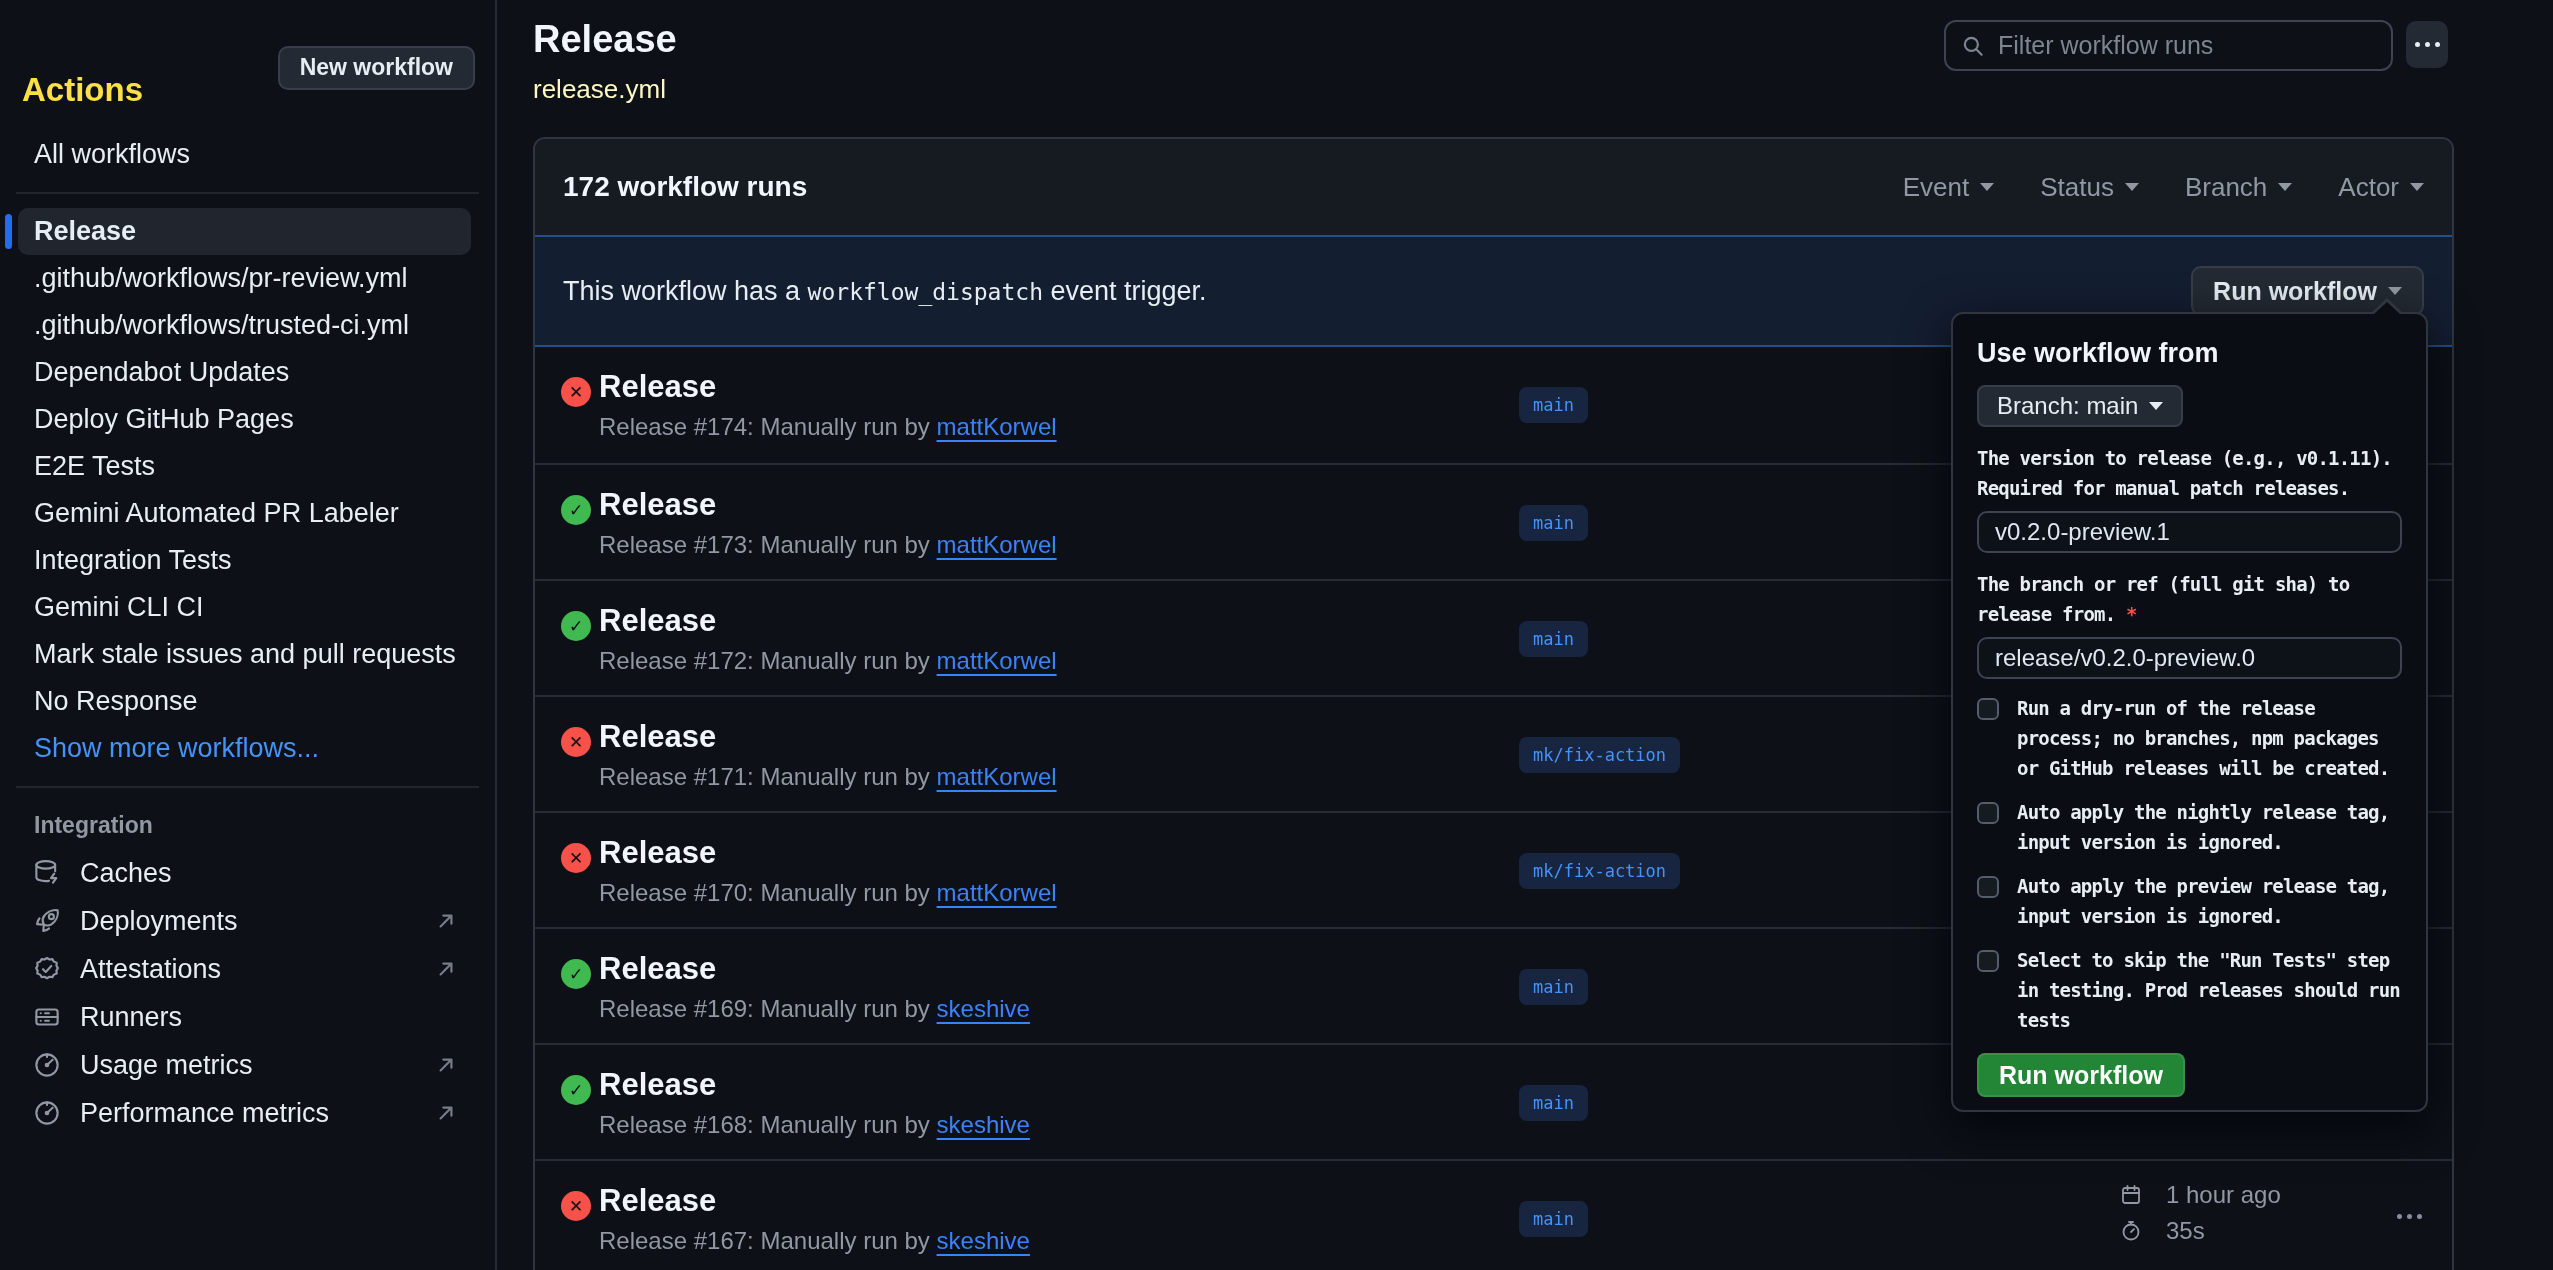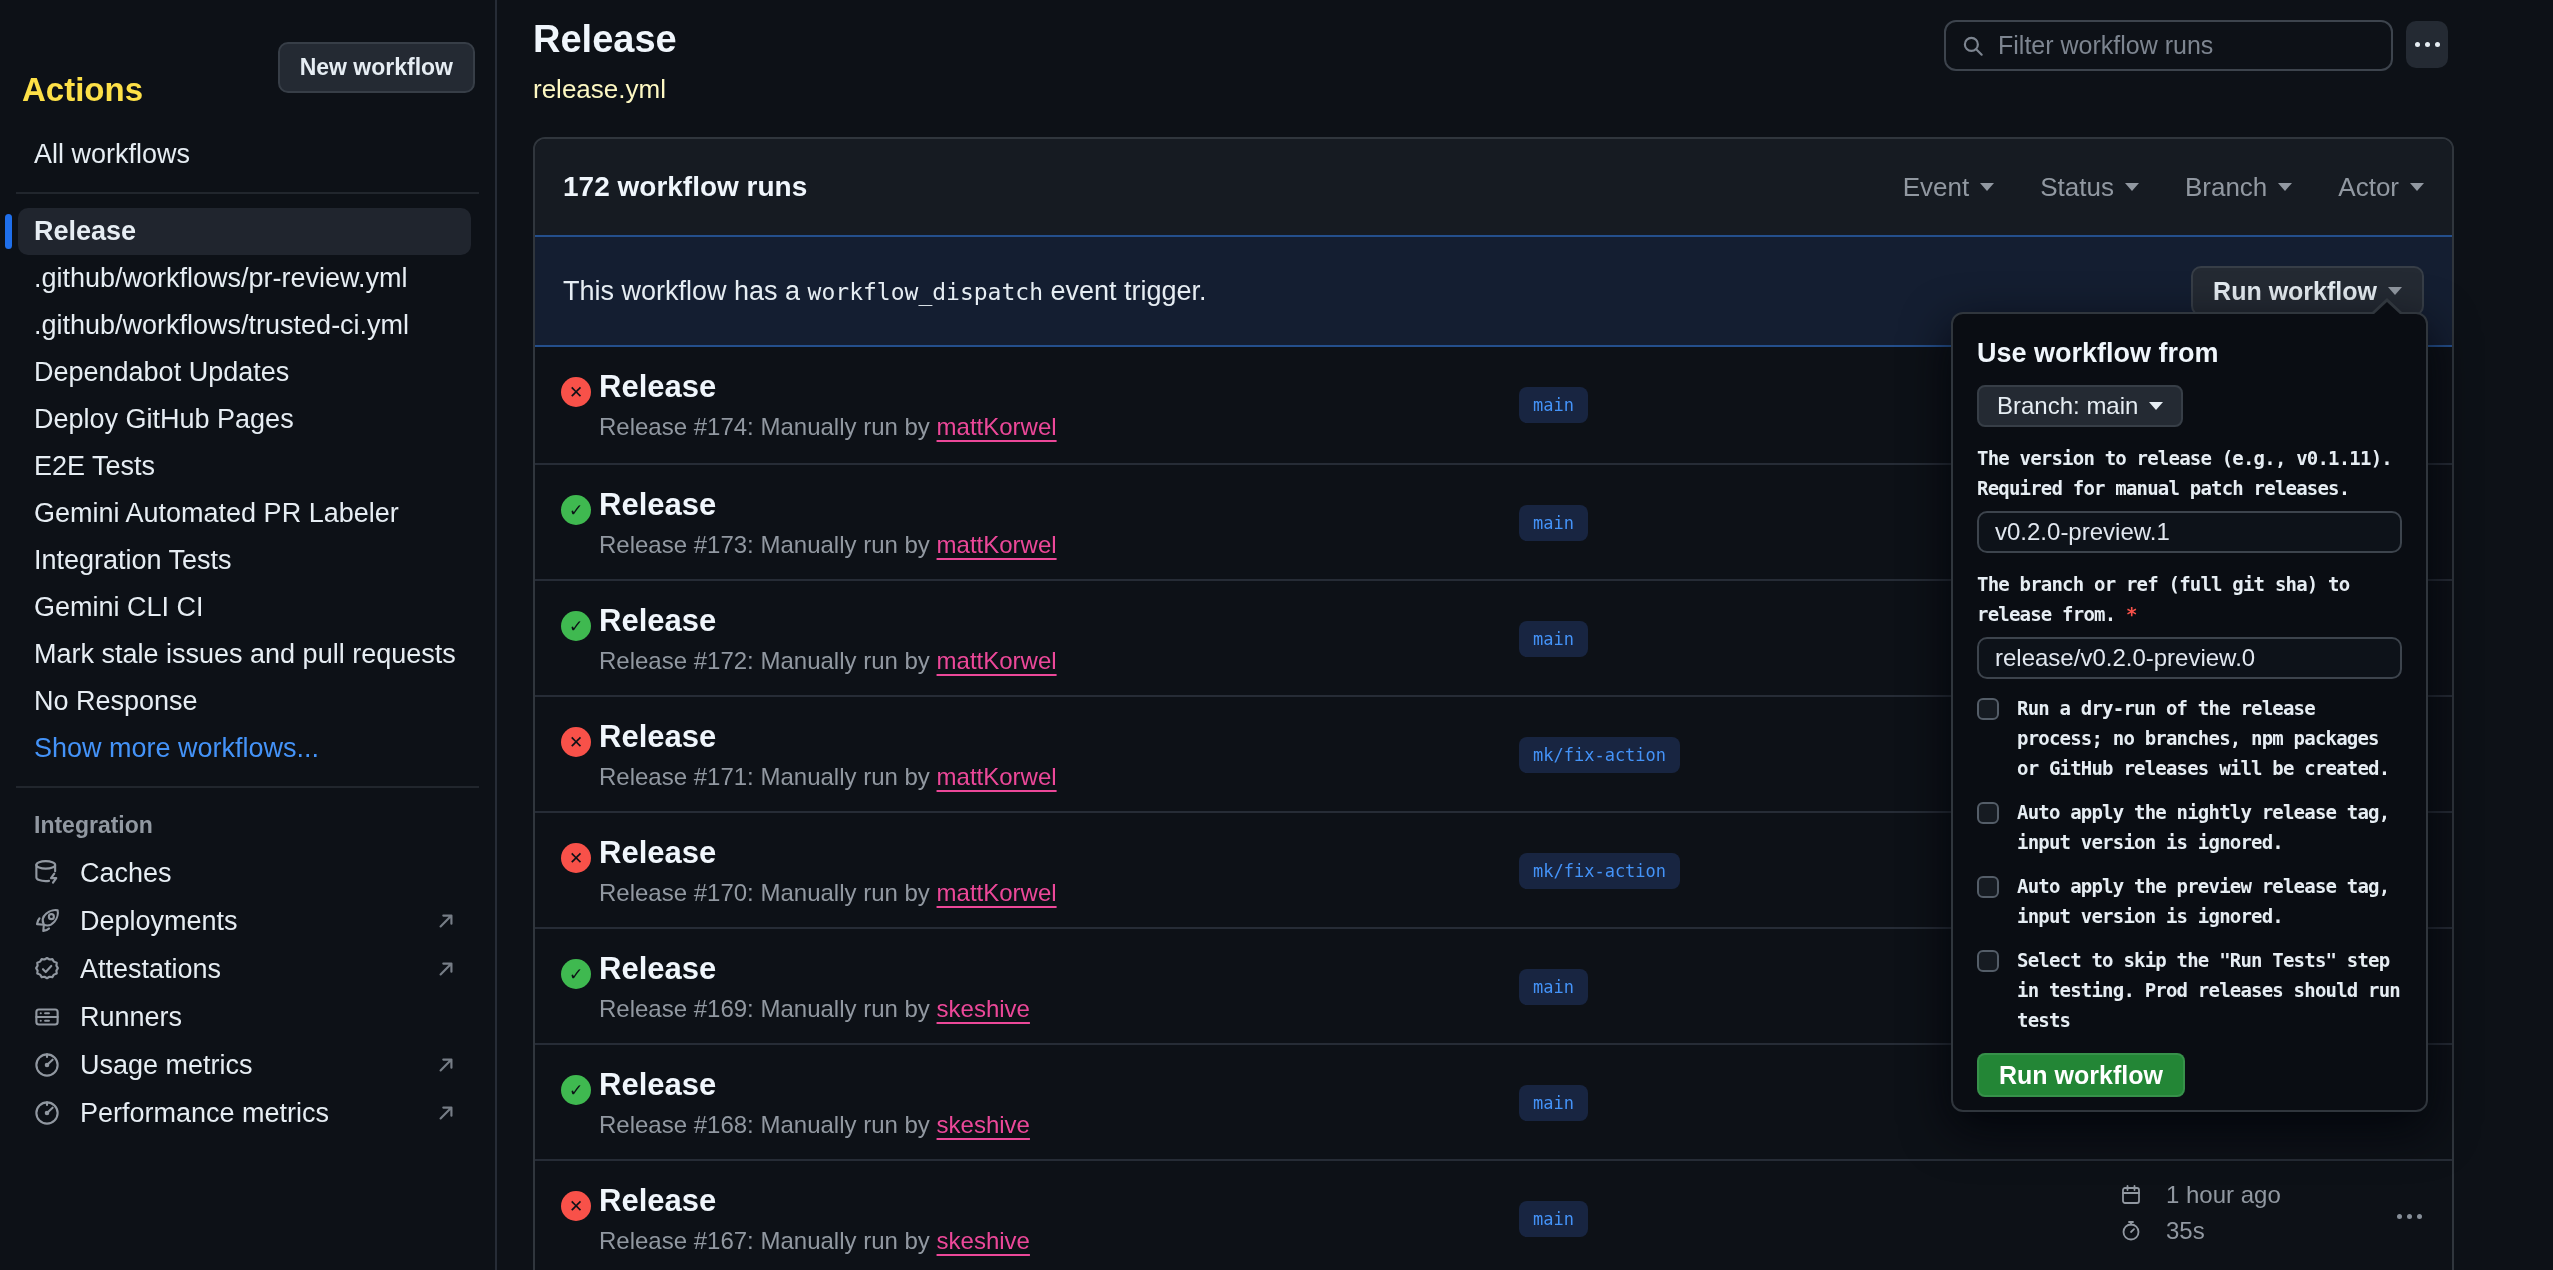--- a/index.html
+++ b/index.html
@@ -4,21 +4,21 @@
 <style>
   * { margin:0; padding:0; box-sizing:border-box; }
   html,body { width:2553px; height:1270px; background:#0d1117; font-family:"Liberation Sans","DejaVu Sans",sans-serif; }
   .screen { position:relative; width:2553px; height:1270px; overflow:hidden; background:#0d1117; color:#e6edf3; }
 
   
   .sidebar { position:absolute; left:0; top:0; width:497px; height:1270px; border-right:2px solid #262c36; }
   .sb-head { display:flex; align-items:center; justify-content:space-between; padding:26px 20px 0 22px; }
   .sb-head h1 { font-size:33px; font-weight:bold; color:#fde047;margin-top:45px; }
   .btn { display:inline-flex; align-items:center; justify-content:center; background:#242a33; border:2px solid #373e47; border-radius:10px; color:#e6edf3; cursor:pointer; font-family:inherit; }
-  .new-wf { height:51px; padding:0 20px; font-size:23px; font-weight:600; }
+  .new-wf { height:44px; padding:0 20px; font-size:23px; font-weight:600; }
   .sb-item { position:relative; height:47px; line-height:47px; padding-left:34px; font-size:27px; color:#e6edf3; cursor:pointer; white-space:nowrap; }
   .sb-item.all { margin-top:22px; }
   .sb-div { border:none; border-top:2px solid #21262d; margin:14px 16px; }
   .sb-list .sb-item.selected { margin:0 24px 0 18px; padding-left:16px; background:#20252e; border-radius:10px; font-weight:600; }
   .sb-list .sb-item.selected::before { content:""; position:absolute; left:-13px; top:6px; width:7px; height:35px; border-radius:4px; background:#1f6feb; }
   .sb-list .sb-item.link .sb-label { color:#4493f8; }
   .mgmt-title { padding-left:34px; margin:24px 0 10px; font-size:23px; font-weight:bold; color:#9198a1; }
   .mgmt-item { display:flex; align-items:center; gap:18px; height:48px; padding:0 36px 0 32px; cursor:pointer; }
   .micon { display:inline-flex; width:30px; }
   .mlabel { font-size:27px; color:#e6edf3; }
@@ -48,21 +48,21 @@
   .run-wf .caret { border-top-color:#9198a1; }
 
   .run-row { position:relative; height:116px; cursor:pointer; }
   .run-row + .run-row { border-top:2px solid #262c36; }
   .run-row:last-child { border-bottom:2px solid #262c36; }
   .status { position:absolute; left:26px; top:30px; width:30px; height:30px; border-radius:50%; display:flex; align-items:center; justify-content:center; font-size:17px; font-weight:900; color:#0d1117; }
   .status.failure { background:#f85149; }
   .status.success { background:#3fb950; }
   .run-title { position:absolute; left:64px; top:22px; font-size:31px; font-weight:600; color:#f0f6fc; text-decoration:none; }
   .run-desc { position:absolute; left:64px; top:66px; font-size:24px; color:#9198a1; }
-  .actor { color:#ec4899; text-decoration:underline; text-underline-offset:5px; cursor:pointer; }
+  .actor { color:#3b82f6; text-decoration:underline; text-underline-offset:5px; cursor:pointer; }
   .branch-badge { position:absolute; left:984px; top:40px; height:36px; display:inline-flex; align-items:center; padding:0 14px; background:#182541; border-radius:8px; color:#4493f8; font-family:"DejaVu Sans Mono","Liberation Mono",monospace; font-size:17px; cursor:pointer; }
   .run-meta { position:absolute; left:1584px; top:20px; display:flex; flex-direction:column; gap:8px; color:#9198a1; }
   .meta-line { display:flex; align-items:center; gap:23px; font-size:24px; }
   .row-kebab { position:absolute; left:1862px; top:44px; color:#868f99; cursor:pointer; }
 
   
   .dispatch-panel { position:absolute; left:1951px; top:312px; width:477px; height:800px; background:#0a0d13; border:2px solid #30363d; border-radius:12px; padding:18px 24px 24px; box-shadow:0 16px 48px rgba(1,4,9,.85); z-index:20; }
   .panel-caret-outer { position:absolute; top:-16px; left:417px; width:0; height:0; border-left:17px solid transparent; border-right:17px solid transparent; border-bottom:16px solid #30363d; }
   .panel-caret { position:absolute; top:-12px; left:420px; width:0; height:0; border-left:14px solid transparent; border-right:14px solid transparent; border-bottom:13px solid #0a0d13; }
   .panel-title { font-size:27px; font-weight:600; color:#f0f6fc; margin:6px 0 16px; }

